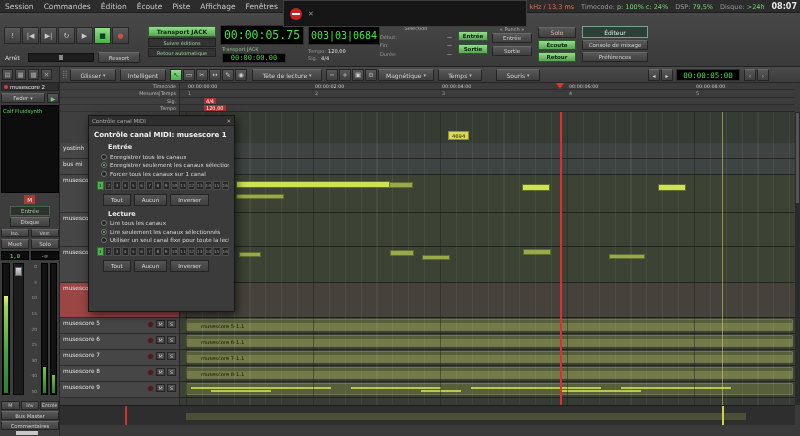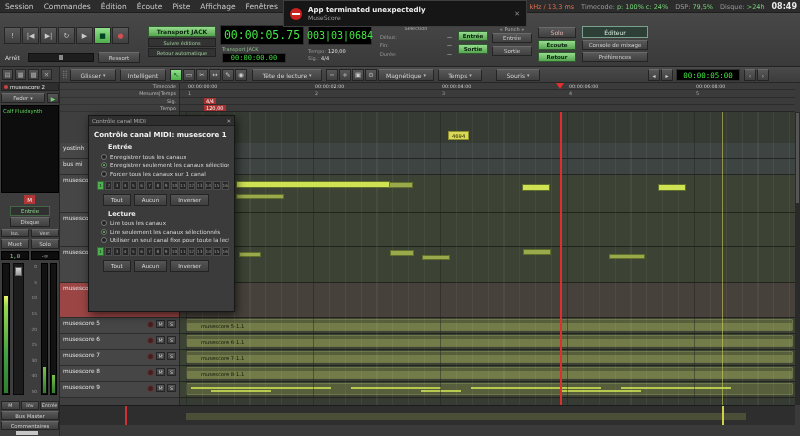--- a/index.html
+++ b/index.html
@@ -41,21 +41,21 @@
   .shuttle-handle{position:absolute;left:30px;top:1px;width:4px;height:5px;background:#888;}
   .ressort{left:98px;top:39px;width:42px;height:11px;font-size:5.5px;}
   .jack{left:148px;top:13px;width:68px;height:11px;font-size:6px;position:absolute;}
   .mini-toggle{position:absolute;background:#333;border:1px solid #222;color:#9ccf9c;font-size:5px;display:flex;align-items:center;justify-content:center;white-space:nowrap;}
   .follow{left:148px;top:25px;width:68px;height:9px;}
   .autoret{left:148px;top:35px;width:68px;height:9px;}
   .clock{position:absolute;background:#000;border:1px solid #2f2f2f;color:#44e544;font-family:"DejaVu Sans Mono",monospace;display:flex;align-items:center;justify-content:center;}
   .primary{left:220px;top:12px;width:84px;height:20px;font-size:11.5px;}
   .clock-sub{position:absolute;left:222px;top:33px;font-size:5px;color:#8fbf8f;}
   .secondary{left:222px;top:40px;width:64px;height:10px;font-size:7px;color:#3fd43f;}
-  .bbt{left:308px;top:12px;width:64px;height:20px;font-size:10px;}
+  .bbt{left:308px;top:12px;width:72px;height:20px;font-size:10px;}
   .tinfo{position:absolute;font-size:5px;color:#9a9a9a;white-space:nowrap;}
   .t1{left:308px;top:35px;} .t2{left:308px;top:42px;}
   .tv{color:#e3e3e3;margin-left:2px;}
   .sel-block{position:absolute;left:378px;top:12px;width:76px;height:42px;}
   .sel-title{font-size:5px;color:#b5b5b5;text-align:center;}
   .sel-row{display:flex;justify-content:space-between;font-size:5px;color:#9a9a9a;margin-top:2.5px;padding:0 2px;}
   .sel-row .sv{color:#ddd;}
   .io-in{position:absolute;left:458px;top:18px;width:30px;height:10px;font-size:5.5px;}
   .io-out{position:absolute;left:458px;top:31px;width:30px;height:10px;font-size:5.5px;}
   .punch-title{position:absolute;left:492px;top:13px;width:40px;text-align:center;font-size:5px;color:#b5b5b5;}
@@ -203,21 +203,21 @@
         <span class="sval">c: 24%</span>
       </span>
       <span class="sgrp">
         <span class="slabel">DSP:</span>
         <span class="sval">79,5%</span>
       </span>
       <span class="sgrp">
         <span class="slabel">Disque:</span>
         <span class="sval">&gt;24h</span>
       </span>
-      <span class="sclock">08:49</span>
+      <span class="sclock">08:07</span>
     </div>
   </div>
 
   <div id="transport">
     <div id="transport-buttons">
         <div class="tbtn" style="left: 4px;">!</div>
         <div class="tbtn" style="left: 22px;">|◀</div>
         <div class="tbtn" style="left: 40px;">▶|</div>
         <div class="tbtn" style="left: 58px;">↻</div>
         <div class="tbtn" style="left: 76px;">▶</div>
@@ -675,20 +675,16 @@
             <span class="dlg-btn">Inverser</span>
           </div>
         </div>
     </div>
   </div>
 
   <div id="notification">
     <span class="ntf-icon">
         <i></i>
       </span>
-    <span class="ntf-text">
-      <b>App terminated unexpectedly</b>
-      <small>MuseScore</small>
-    </span>
     <span class="ntf-x">✕</span>
   </div>
 
 </div>
 
 </body></html>

